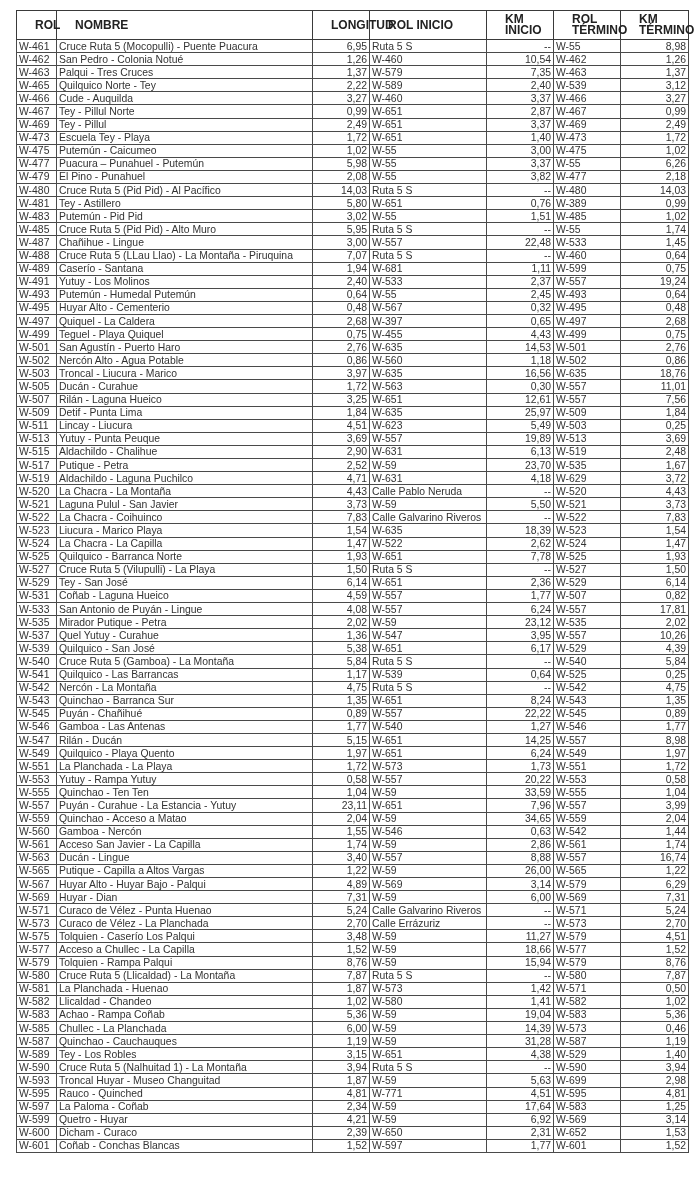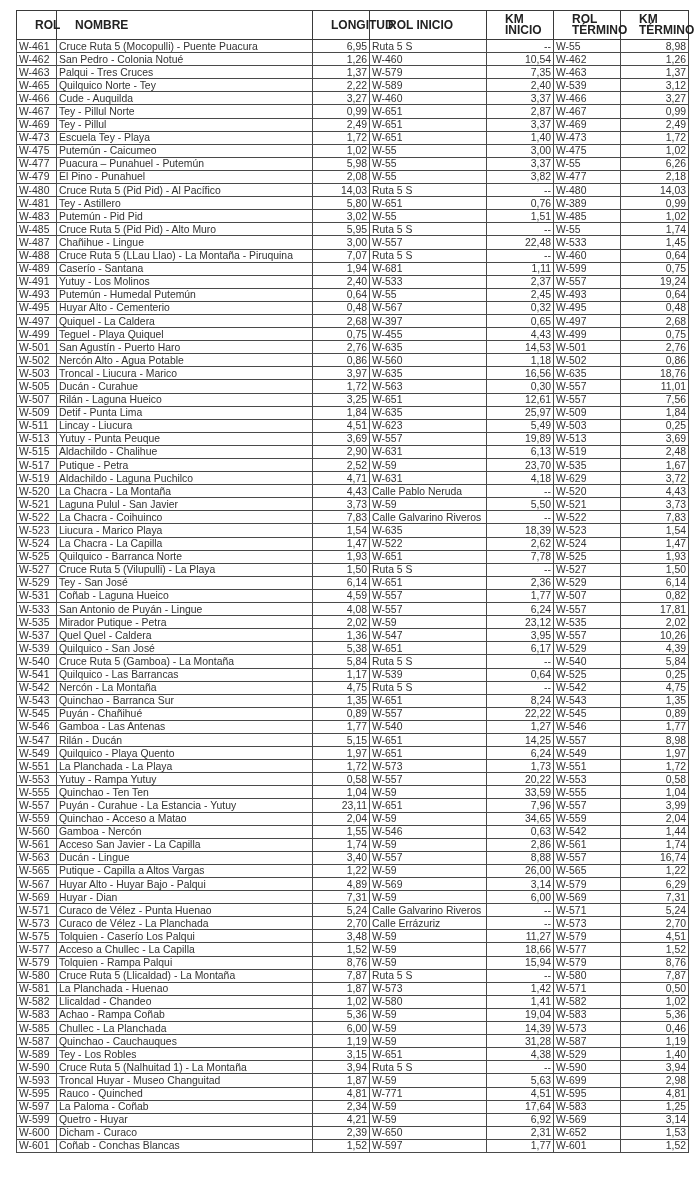--- a/index.html
+++ b/index.html
@@ -445,21 +445,21 @@
           <td class="l">W-535</td>
           <td class="l">Mirador Putique - Petra</td>
           <td class="num">2,02</td>
           <td class="l">W-59</td>
           <td class="num">23,12</td>
           <td class="l">W-535</td>
           <td class="num">2,02</td>
         </tr>
         <tr class="row">
           <td class="l">W-537</td>
-          <td class="l">Quel Quel - Caldera</td>
+          <td class="l">Quel Yutuy - Curahue</td>
           <td class="num">1,36</td>
           <td class="l">W-547</td>
           <td class="num">3,95</td>
           <td class="l">W-557</td>
           <td class="num">10,26</td>
         </tr>
         <tr class="row">
           <td class="l">W-539</td>
           <td class="l">Quilquico - San José</td>
           <td class="num">5,38</td>

